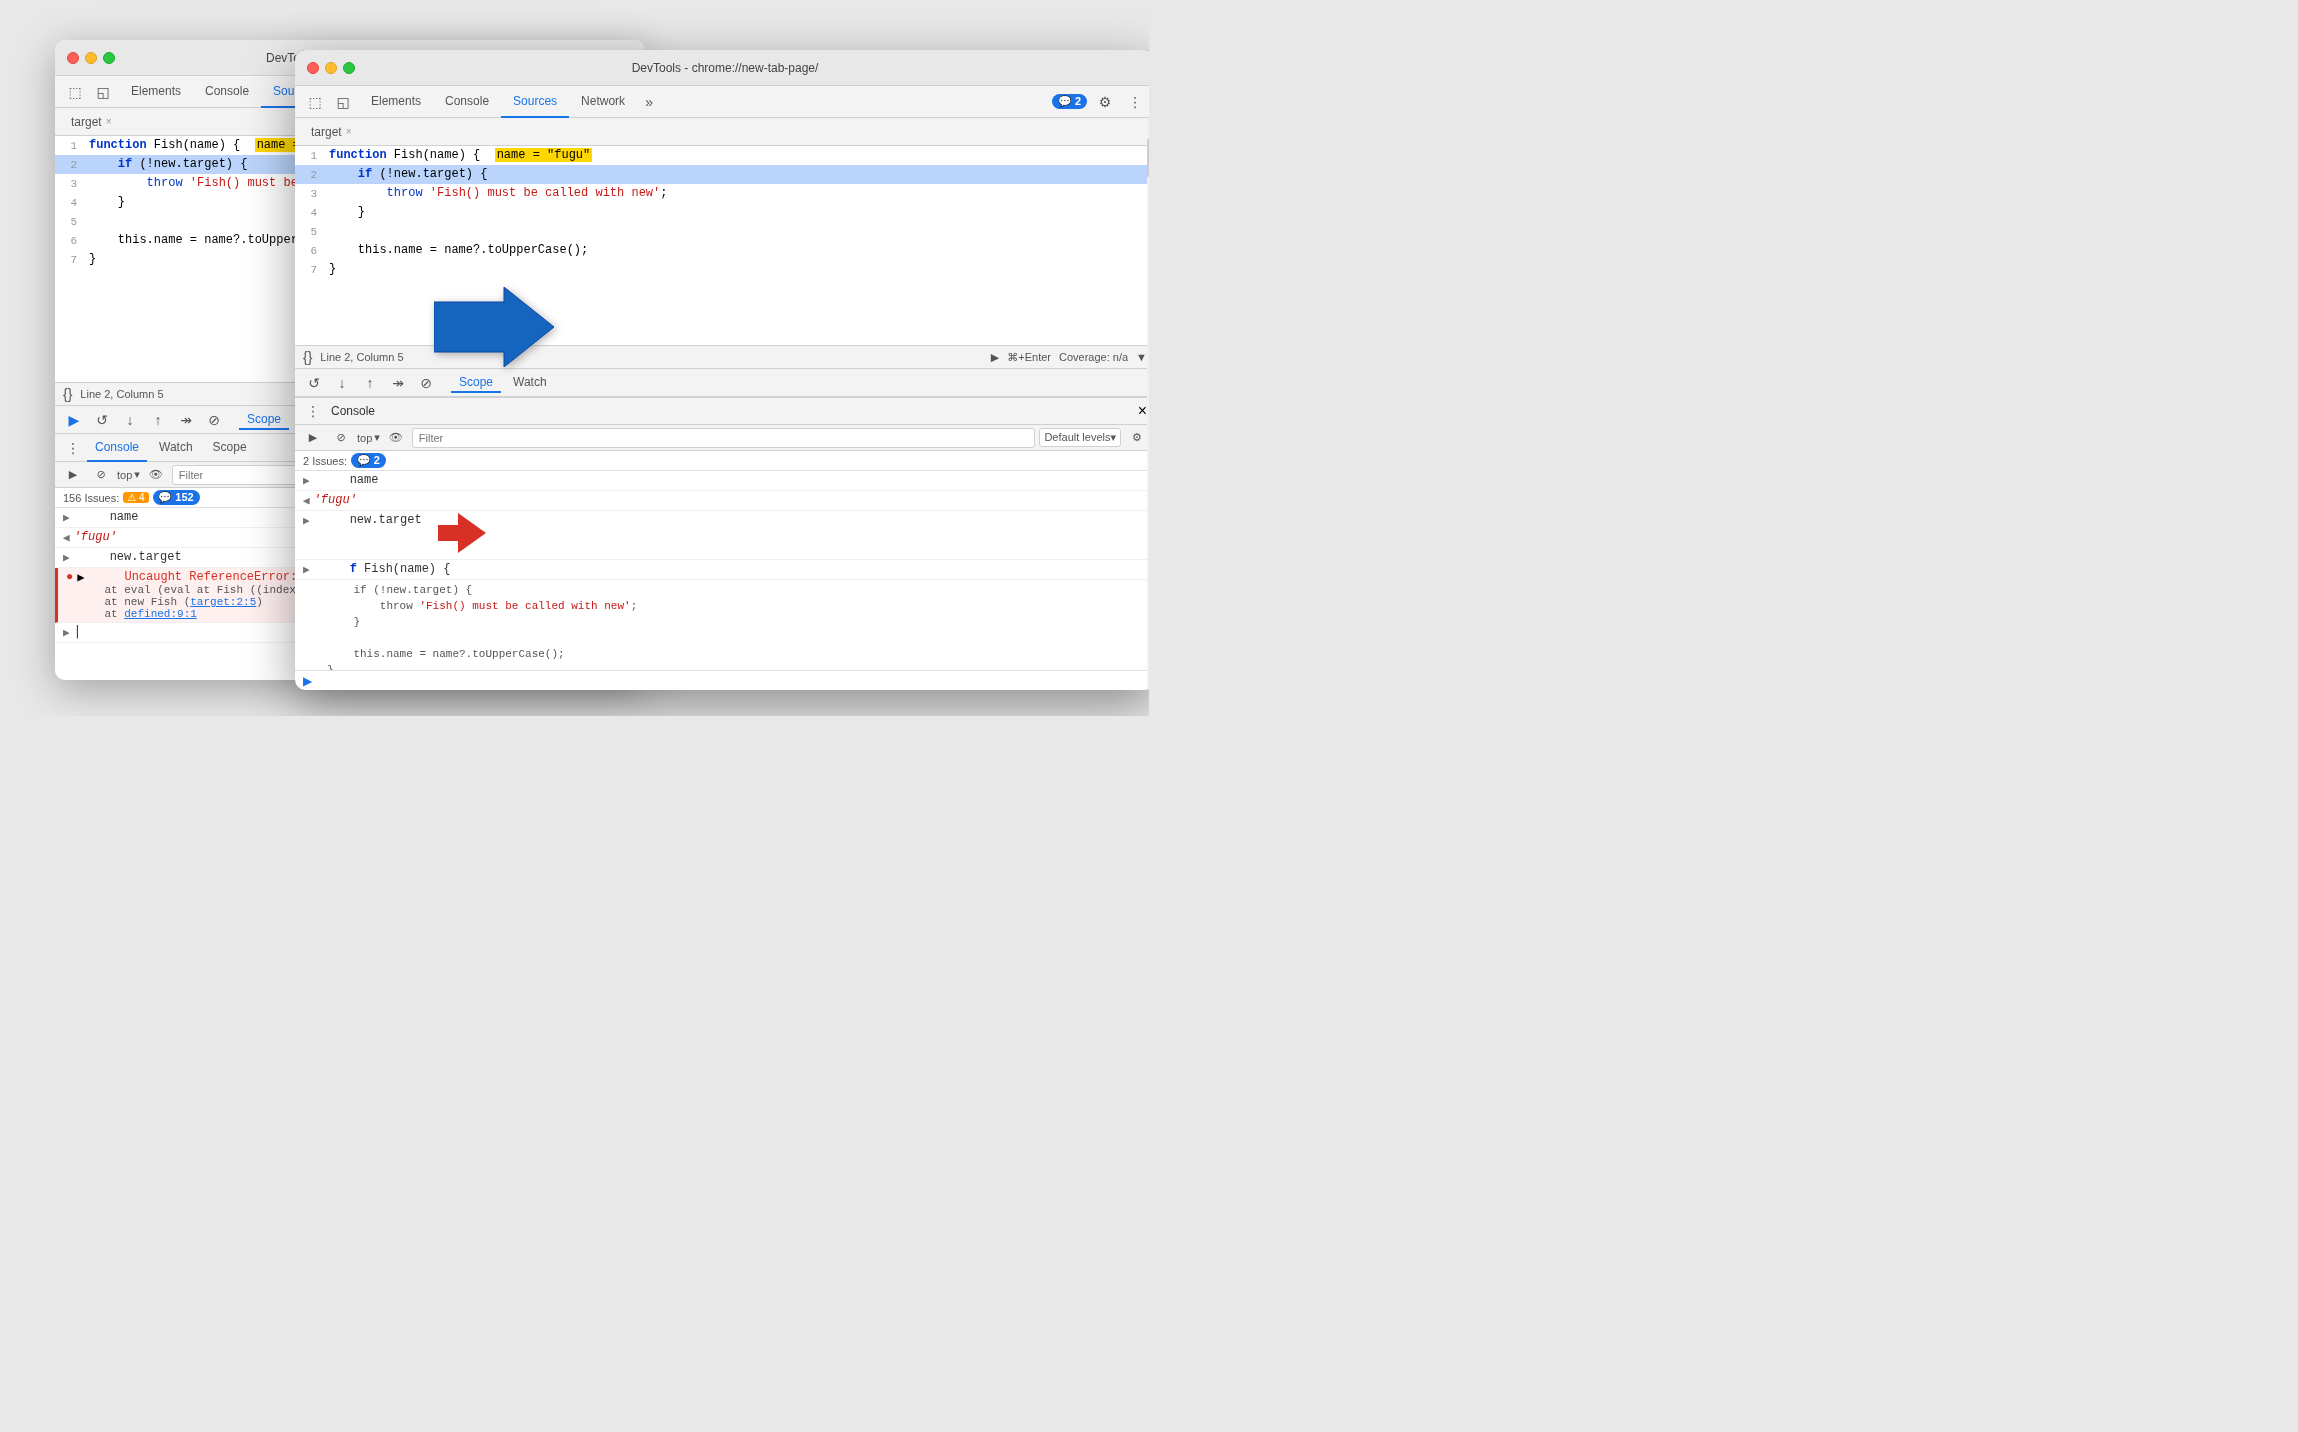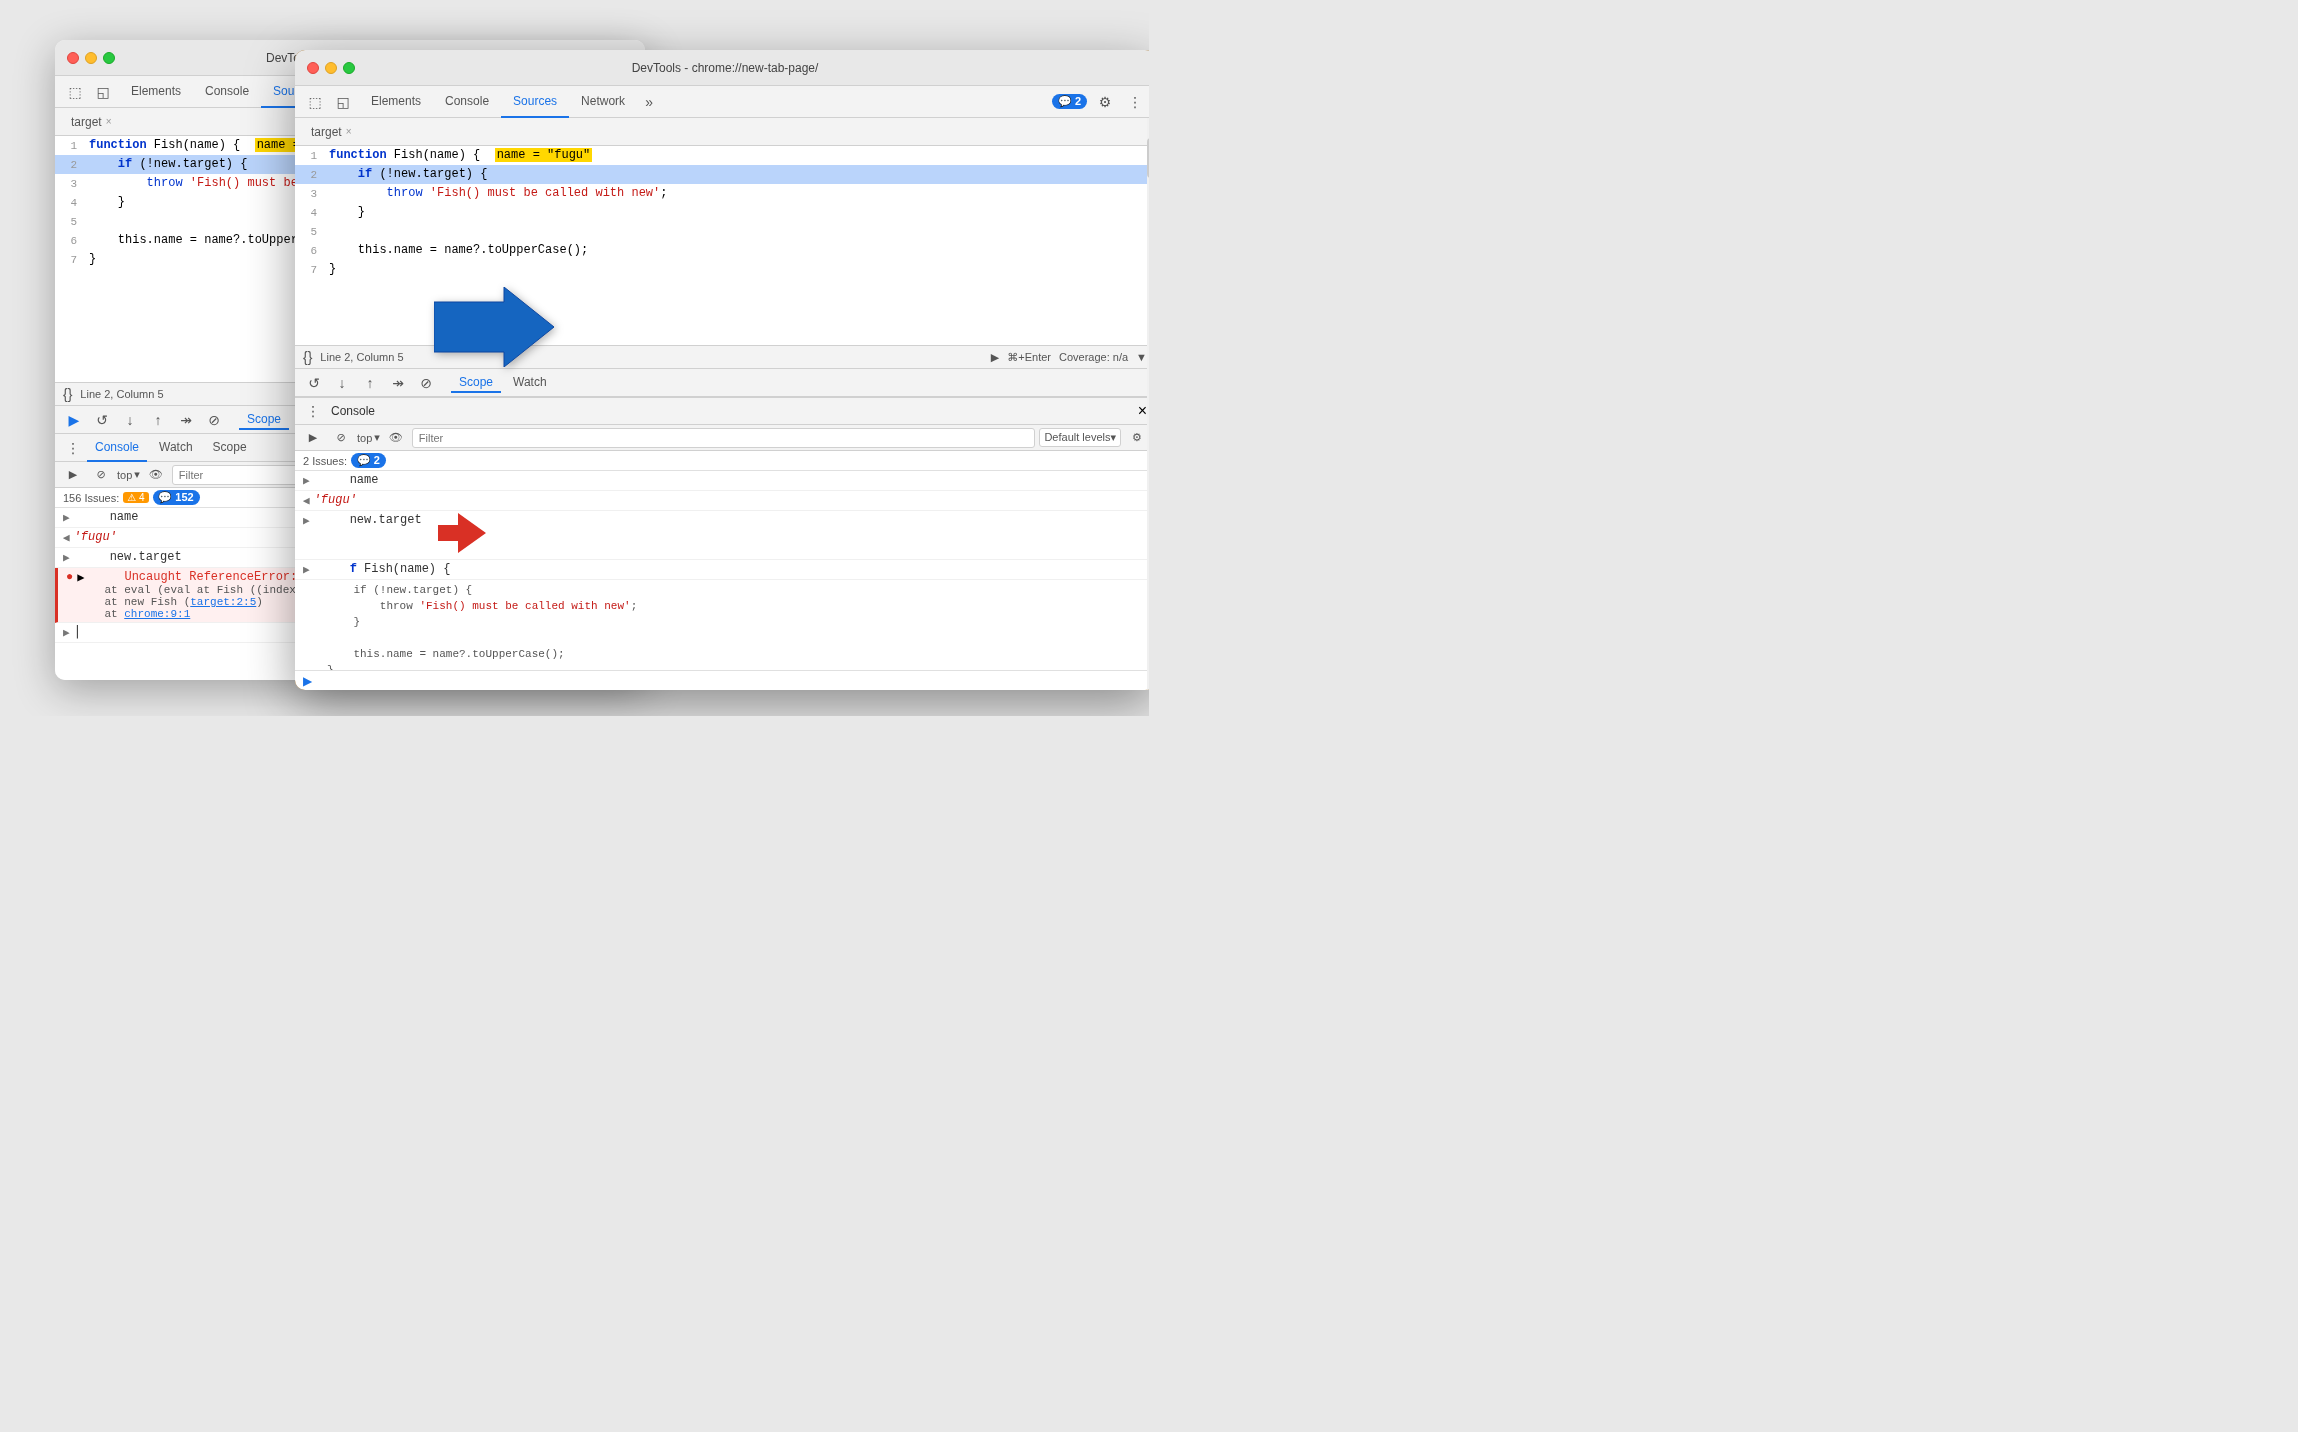--- a/index.html
+++ b/index.html
@@ -555,21 +555,21 @@
           <span class="console-text">new.target</span>
         </div>
         <div class="console-item error">
           <span class="error-icon">●</span>
           <span>▶</span>
           <div>
             <div class="console-text" style="color:#d93025;">Uncaught ReferenceError: .new.target is not defined</div>
             <div style="color:#555;font-size:11px;padding-left:16px;">
               at eval (eval at Fish ((index):1:1), &lt;anonymo<br>
               at new Fish (<span class="console-link">target:2:5</span>)<br>
-              at <span class="console-link">chrome:9:1</span>
+              at <span class="console-link">defined:9:1</span>
             </div>
           </div>
         </div>
         <div class="console-item">
           <span class="console-arrow">▶</span>
           <span>│</span>
         </div>
       </div>
     </div>
   </div>

